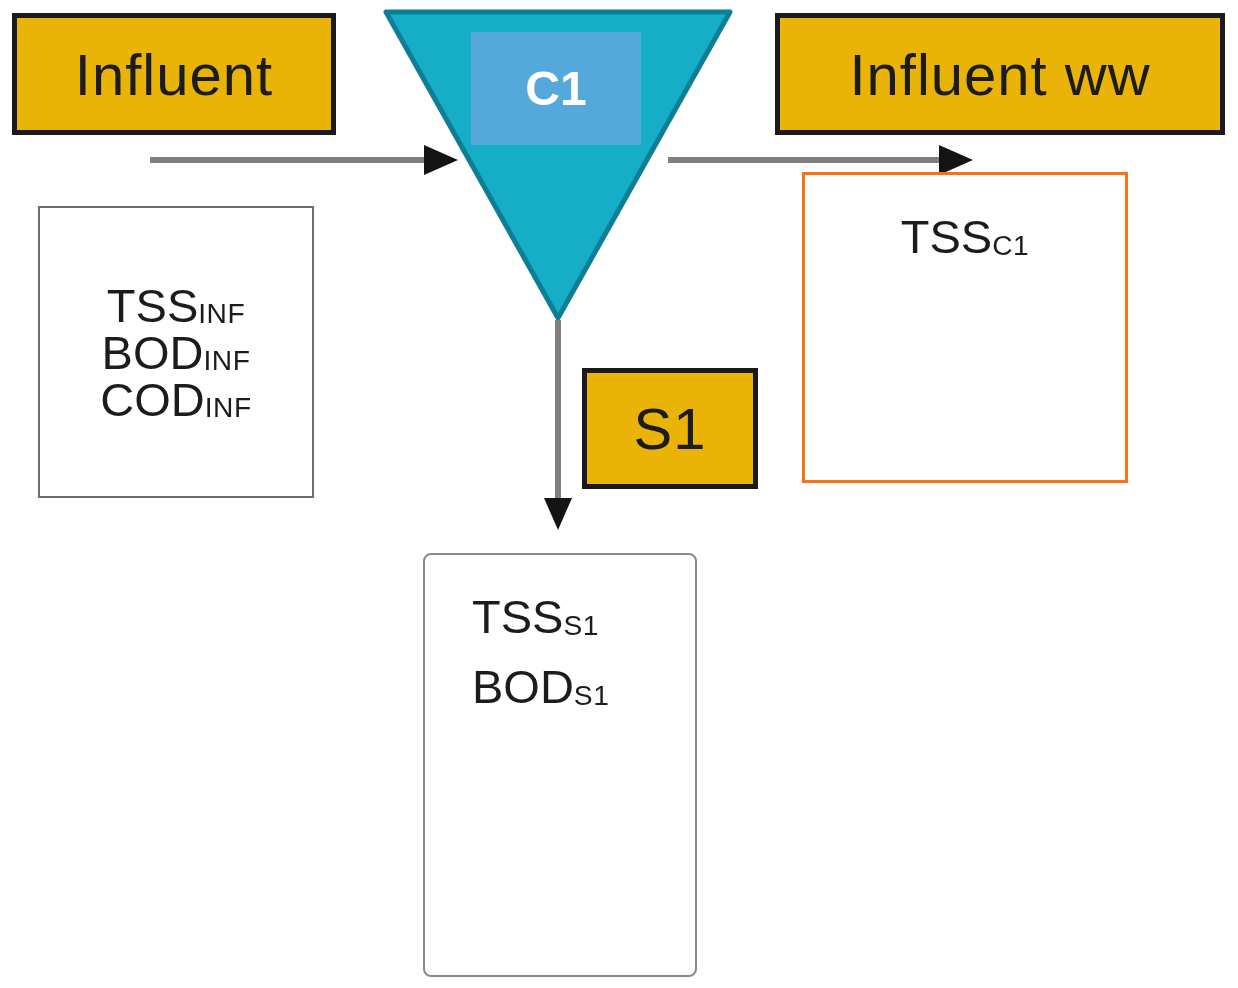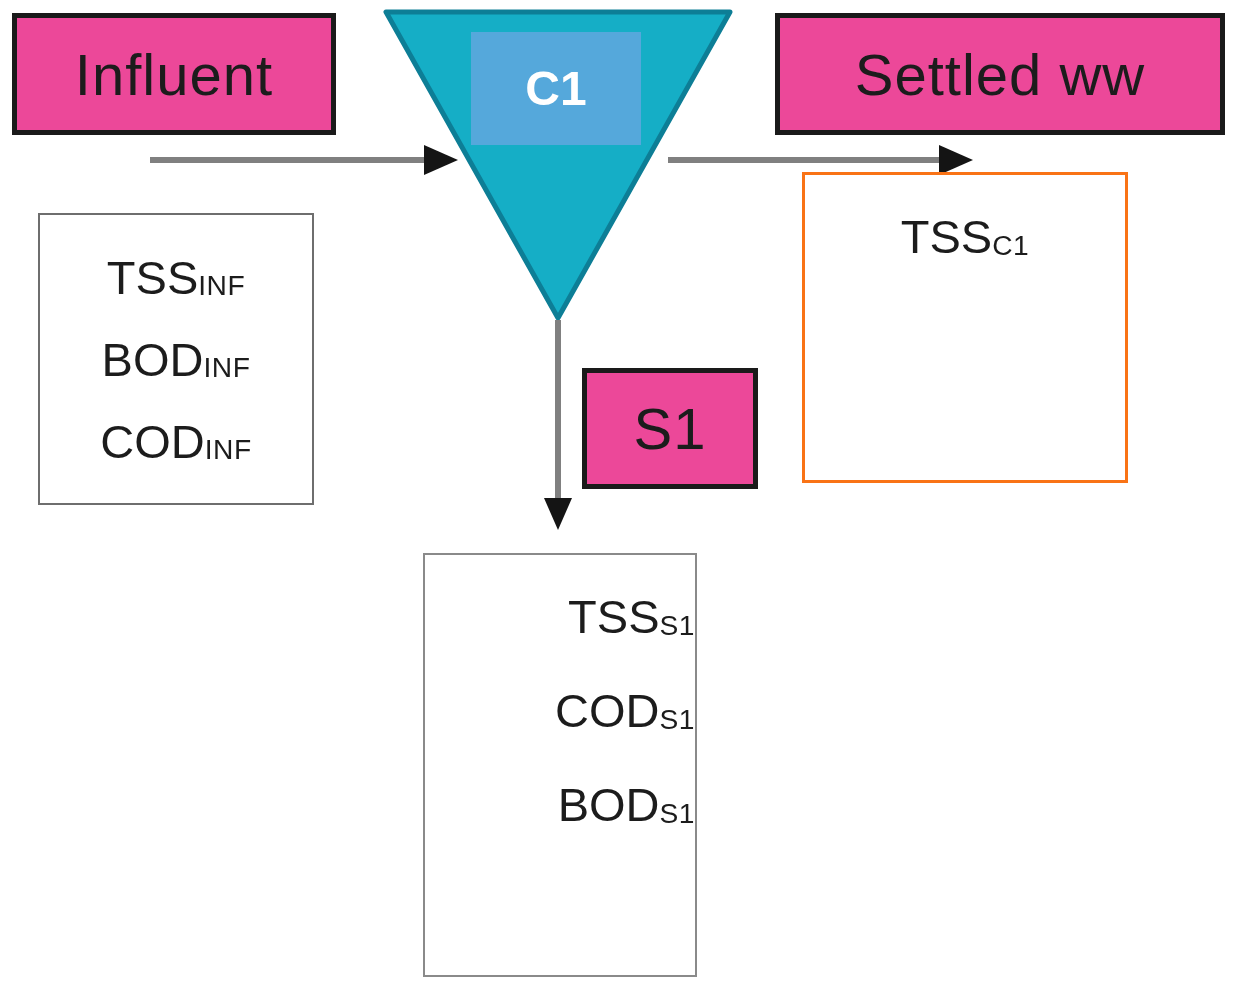--- a/index.html
+++ b/index.html
@@ -21,21 +21,21 @@
     top: 0;
     width: 1238px;
     height: 988px;
   }
   .box {
     position: absolute;
     box-sizing: border-box;
     display: flex;
     align-items: center;
     justify-content: center;
-    background: #ec4899;
+    background: #eab308;
   }
   .title-box {
     border: 5px solid var(--box-border-dark, #1a1a1a);
     font-size: 58px;
     color: #1c1c1c;
     letter-spacing: 1px;
   }
   .influent-box  { left: 12px;  top: 13px;  width: 324px; height: 122px; }
   .settled-box   { left: 775px; top: 13px;  width: 450px; height: 122px; }
   .s1-box        { left: 582px; top: 368px; width: 176px; height: 121px; }
@@ -69,50 +69,49 @@
     line-height: 1.0;
   }
   .param-box .sub {
     font-size: 0.6em;
     position: relative;
     top: 0.06em;
     letter-spacing: 0.5px;
   }
   .influent-params {
     left: 38px;
-    top: 213px;
+    top: 206px;
     width: 276px;
     height: 292px;
     border: 2px solid var(--box-border-gray, #6e6e6e);
     align-items: center;
     justify-content: center;
-    gap: 35px;
   }
   .settled-params {
     left: 802px;
     top: 172px;
     width: 326px;
     height: 311px;
     border: 3px solid #f97316;
     align-items: center;
     justify-content: flex-start;
     padding-top: 38px;
     gap: 33px;
   }
   .sludge-params {
     left: 423px;
     top: 553px;
     width: 274px;
     height: 424px;
     border: 2px solid #8a8a8a;
-    border-radius: 0;
-    align-items: flex-end;
+    border-radius: 8px;
+    align-items: flex-start;
     justify-content: flex-start;
     padding: 38px 0 0 47px;
-    gap: 47px;
+    gap: 23px;
   }
 </style>
 </head>
 <body>
 
 <div class="canvas">
 
   <svg class="underlay" viewBox="0 0 1238 988" xmlns="http://www.w3.org/2000/svg">
 
     <polygon points="386,12 730,12 558,318" style="fill:var(--clarifier-fill,#15aec6); stroke:var(--clarifier-stroke,#0d7e96); stroke-width:5; stroke-linejoin:round;"></polygon>
@@ -131,21 +130,21 @@
       <line x1="558" y1="320" x2="558" y2="502" style="stroke:var(--arrow-line,#808080); stroke-width:6;"></line>
       <polygon points="558,530 544,498 572,498" style="fill:var(--arrow-head,#141414);"></polygon>
     </g>
   </svg>
 
   <div class="box title-box influent-box">
     <span>Influent</span>
   </div>
 
   <div class="box title-box settled-box">
-    <span>Settled ww</span>
+    <span>Influent ww</span>
   </div>
 
   <div class="c1-label">
     <span>C1</span>
   </div>
 
   <div class="box title-box s1-box">
     <span>S1</span>
   </div>
 
@@ -154,17 +153,16 @@
     <div class="param"><span>BOD</span><span class="sub">INF</span></div>
     <div class="param"><span>COD</span><span class="sub">INF</span></div>
   </div>
 
   <div class="param-box settled-params">
     <div class="param"><span>TSS</span><span class="sub">C1</span></div>
   </div>
 
   <div class="param-box sludge-params">
     <div class="param"><span>TSS</span><span class="sub">S1</span></div>
-    <div class="param"><span>COD</span><span class="sub">S1</span></div>
     <div class="param"><span>BOD</span><span class="sub">S1</span></div>
   </div>
 
 </div>
 
 </body></html>

